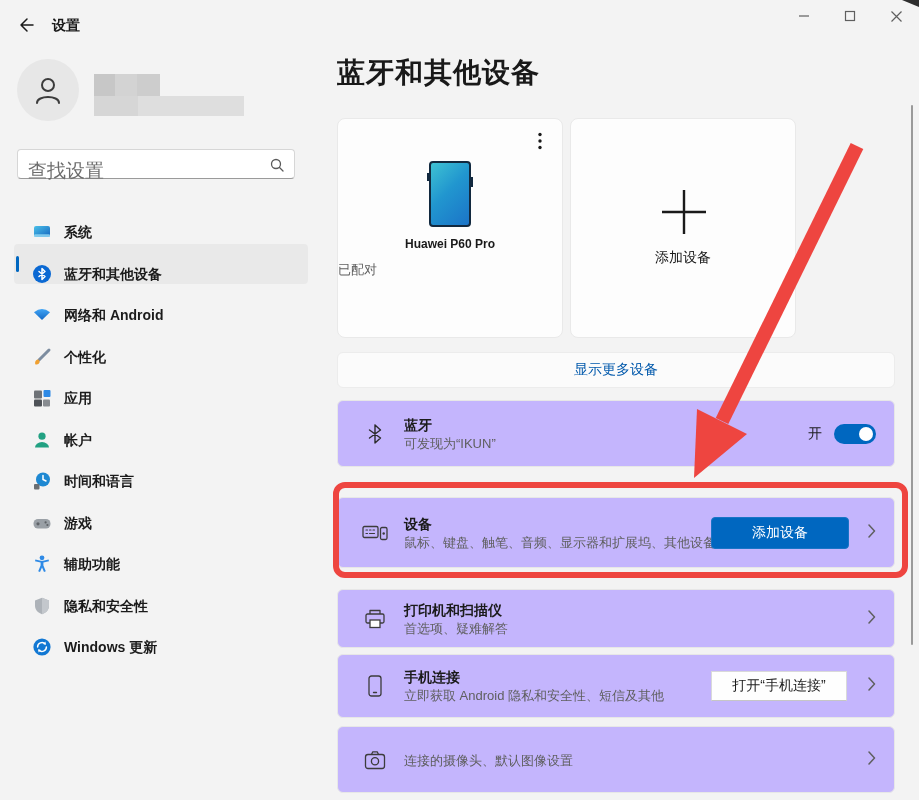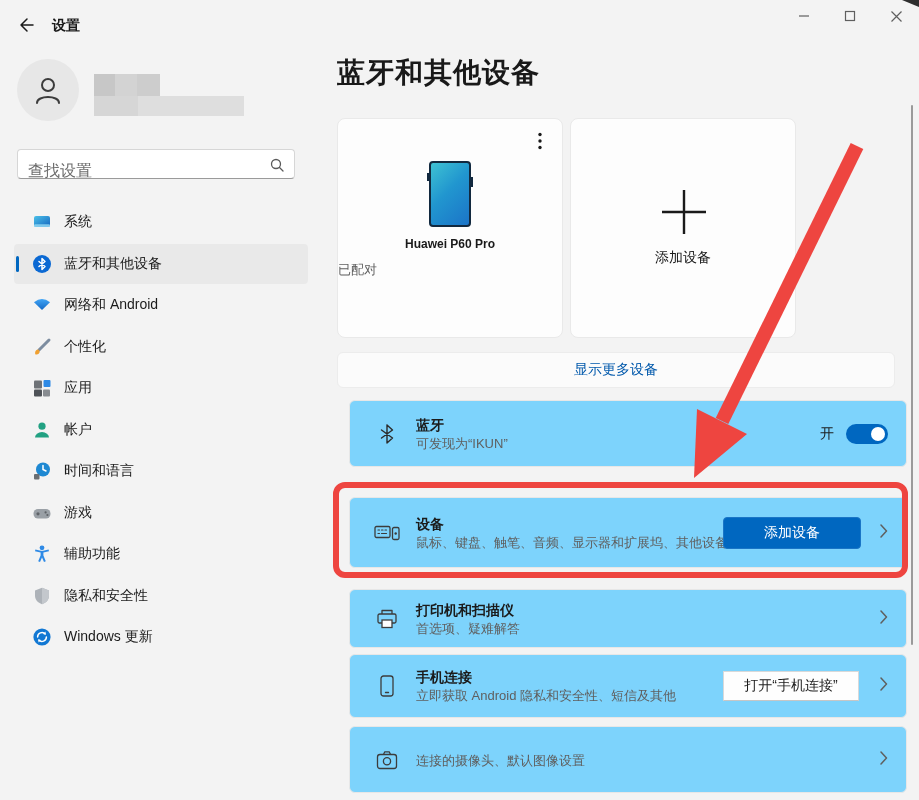--- a/index.html
+++ b/index.html
@@ -19,26 +19,26 @@
   .sidebar { position:absolute; left:0; top:48px; width:320px; bottom:0; }
   .avatar { position:absolute; left:17px; top:11px; width:62px; height:62px; border-radius:50%; background:#e7e7e7; display:flex; align-items:center; justify-content:center; }
   .name-mosaic { position:absolute; left:94px; top:24px; width:152px; height:44px; }
   .name-mosaic div { position:absolute; }
   .m1 { left:0;  top:2px;  width:21px; height:22px; background:#c7c7c7; }
   .m2 { left:21px;top:2px;  width:22px; height:22px; background:#d3d3d3; }
   .m3 { left:43px;top:2px;  width:23px; height:22px; background:#cdcdcd; }
   .m4 { left:0;  top:24px; width:150px;height:20px; background:#dedede; }
   .m5 { left:0;  top:24px; width:44px; height:20px; background:#d6d6d6; }
   .search-box { position:absolute; left:17px; top:101px; width:278px; height:30px; background:#fff; border:1px solid #d6d6d6; border-bottom-color:#9a9a9a; border-radius:4px; }
-  .search-box input { position:absolute; left:10px; top:1px; width:240px; height:39px; border:0; outline:0; font-size:16px; color:#444; background:transparent; font-family:inherit; }
+  .search-box input { position:absolute; left:10px; top:1px; width:240px; height:39px; border:0; outline:0; font-size:19px; color:#444; background:transparent; font-family:inherit; }
   .search-box input::placeholder { color:#6c6c6c; }
   .search-ic { position:absolute; right:9px; top:7px; }
 
   .nav { position:absolute; left:0; top:154px; width:320px; }
-  .nav-item { position:relative; margin:0 12px 0 14px; height:40px; margin-bottom:1.5px; border-radius:4px; display:flex; align-items:center; cursor:pointer; }
+  .nav-item { position:relative; margin:0 12px 0 14px; height:40px; margin-bottom:1.5px; border-radius:4px; display:flex; align-items:flex-end; cursor:pointer;font-weight:bold; }
   .nav-item.selected { background:#e9e9e9; }
   .nav-pill { position:absolute; left:2px; top:12px; width:3px; height:16px; border-radius:2px; background:#0067c0; display:none; }
   .nav-item.selected .nav-pill { display:block; }
   .nav-ic { width:20px; height:20px; margin-left:18px; flex:0 0 20px; display:flex; align-items:center; justify-content:center; }
   .nav-label { margin-left:12px; font-size:14px; color:#1b1b1b; white-space:nowrap; }
 
   
   .main { position:absolute; left:337px; top:0; width:558px; height:800px; }
   .page-title { position:absolute; left:0; top:54px; font-size:28px; font-weight:700; color:#191919; letter-spacing:1px; }
 
@@ -49,21 +49,21 @@
   .phone-gfx { position:absolute; left:91px; top:42px; width:42px; height:66px; border:2px solid #12293f; border-radius:4px; background:linear-gradient(135deg,#3ec2d3 0%,#2196cf 45%,#1b74c8 100%); }
   .phone-gfx::before { content:""; position:absolute; left:-4px; top:10px; width:2px; height:8px; background:#12293f; }
   .phone-gfx::after  { content:""; position:absolute; right:-4px; top:14px; width:2px; height:10px; background:#12293f; }
   .dev-name { position:absolute; left:0; right:0; top:118px; text-align:center; font-size:12px; font-weight:700; color:#1a1a1a; }
   .dev-status { position:absolute; left:0; right:0; top:142px; font-size:13px; color:#5f5f5f; }
   .plus-wrap { position:absolute; left:90px; top:70px; }
   .add-label { position:absolute; left:0; right:0; top:130px; text-align:center; font-size:14px; color:#1a1a1a; }
 
   .show-more { position:absolute; left:0; top:352px; width:558px; height:36px; background:#fbfbfb; border:1px solid #ececec; border-radius:6px; display:flex; align-items:center; justify-content:center; font-size:14px; color:#0058ab; cursor:pointer; }
 
-  .row { position:absolute; left:12px; width:558px; background:#7dd3fc; border:1px solid #e7e7e7; border-radius:6px; cursor:pointer; }
+  .row { position:absolute; left:0; width:558px; background:#c4b5fd; border:1px solid #e7e7e7; border-radius:6px; cursor:pointer; }
   .row-bluetooth { top:400px; height:67px; }
   .row-devices   { top:497px; height:71px; }
   .row-printers  { top:589px; height:59px; }
   .row-phone     { top:654px; height:64px; }
   .row-cameras   { top:726px; height:67px; }
   .row-ic { position:absolute; left:24px; top:50%; transform:translateY(-50%); width:26px; height:26px; display:flex; align-items:center; justify-content:center; }
   .row-text { position:absolute; left:66px; top:50%; transform:translateY(-50%); }
   .row-title { font-size:14px; font-weight:700; color:#1b1b1b; line-height:18px; }
   .row-sub { font-size:13px; color:#5f5f5f; line-height:17px; margin-top:1px; }
   .row-devices .row-sub { width:322px; }

